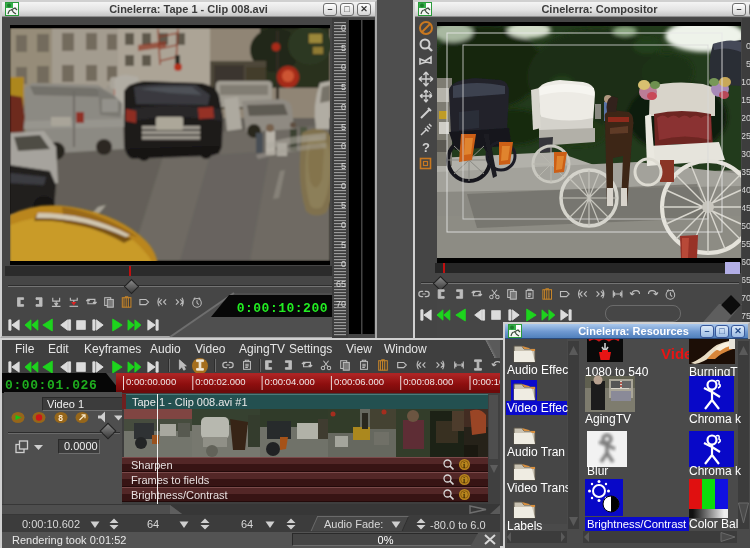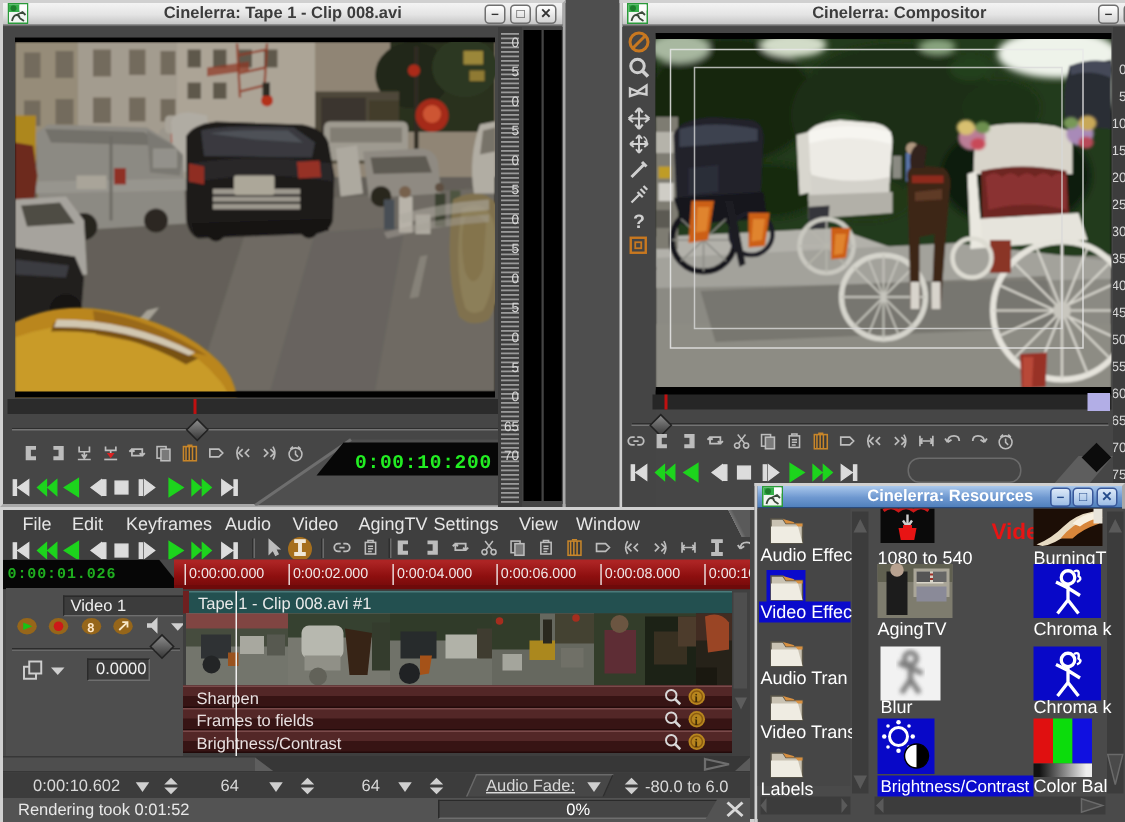--- a/index.html
+++ b/index.html
@@ -1014,21 +1014,21 @@
           <g transform="translate(507.98,1) scale(0.86)" fill="#bdbdbd" stroke="#bdbdbd">
             <use href="#g-redo"></use>
           </g>
           <g transform="translate(526.98,1) scale(0.86)" fill="#bdbdbd" stroke="#bdbdbd">
             <use href="#g-clock"></use>
           </g>
         </svg>
       </div>
 
   <div style="position:absolute;left:0;top:33px;width:120px;height:20px;background:#060606;clip-path:polygon(0 0,104px 0,120px 100%,0 100%);">
-    <div class="lcd" style="position:absolute;left:3px;top:5px;font-size:10px;color:#1fae1f;letter-spacing:0.6px;">0:00:01.026</div>
+    <div class="lcd" style="position:absolute;left:3px;top:5px;font-size:13px;color:#1fae1f;letter-spacing:0.6px;">0:00:01.026</div>
   </div>
   <div id="ruler" style="position:absolute;left:114px;top:33px;width:384px;height:20px;background:linear-gradient(#ad2424 8%,#8e0f0f 55%,#700a0a);">
         <svg width="384" height="20" viewBox="0 0 384 20">
           <rect x="7" y="3" width="1" height="14" fill="#e8d8d8"></rect>
           <text x="10" y="12" font-size="9.5" fill="#f0e8e8" font-family="Liberation Sans">0:00:00.000</text>
           <rect x="76.3" y="3" width="1" height="14" fill="#e8d8d8"></rect>
           <text x="79.3" y="12" font-size="9.5" fill="#f0e8e8" font-family="Liberation Sans">0:00:02.000</text>
           <rect x="145.6" y="3" width="1" height="14" fill="#e8d8d8"></rect>
           <text x="148.6" y="12" font-size="9.5" fill="#f0e8e8" font-family="Liberation Sans">0:00:04.000</text>
           <rect x="214.89999999999998" y="3" width="1" height="14" fill="#e8d8d8"></rect>
@@ -1212,21 +1212,21 @@
           <path d="M1.5 5 h9 l-4.5 -4.5 Z M1.5 7 h9 l-4.5 4.5 Z" fill="#cfcfcf"></path>
         </svg>
         <span style="position:absolute;left:239px;top:3px;">64</span>
         <svg style="position:absolute;left:263px;top:6px;" width="10" height="8" viewBox="0 0 10 8">
           <path d="M0.5 0.5 h9 l-4.5 6.5 Z" fill="#cfcfcf"></path>
         </svg>
         <svg style="position:absolute;left:283px;top:3px;" width="12" height="12" viewBox="0 0 12 12">
           <path d="M1.5 5 h9 l-4.5 -4.5 Z M1.5 7 h9 l-4.5 4.5 Z" fill="#cfcfcf"></path>
         </svg>
         <div style="position:absolute;left:312px;top:1px;width:92px;height:15px;background:#474747;border-top:1px solid #6a6a6a;border-left:1px solid #6a6a6a;border-right:1px solid #2e2e2e;transform:skewX(-24deg);"></div>
-        <span style="position:absolute;left:322px;top:3px;text-decoration:underline;">Audio Fade:</span>
+        <span style="position:absolute;left:322px;top:3px;">Audio Fade:</span>
         <svg style="position:absolute;left:389px;top:6px;" width="10" height="8" viewBox="0 0 10 8">
           <path d="M0.5 0.5 h9 l-4.5 6.5 Z" fill="#cfcfcf"></path>
         </svg>
         <svg style="position:absolute;left:413px;top:3px;" width="12" height="12" viewBox="0 0 12 12">
           <path d="M1.5 5 h9 l-4.5 -4.5 Z M1.5 7 h9 l-4.5 4.5 Z" fill="#cfcfcf"></path>
         </svg>
         <span style="position:absolute;left:428px;top:4px;">-80.0 to 6.0</span>
       </div>
   <div id="statusbar" style="position:absolute;left:0;top:192px;width:498px;height:16px;background:#535353;color:#e8e8e8;font-size:11px;">
     <span style="position:absolute;left:10px;top:2px;">Rendering took 0:01:52</span>

